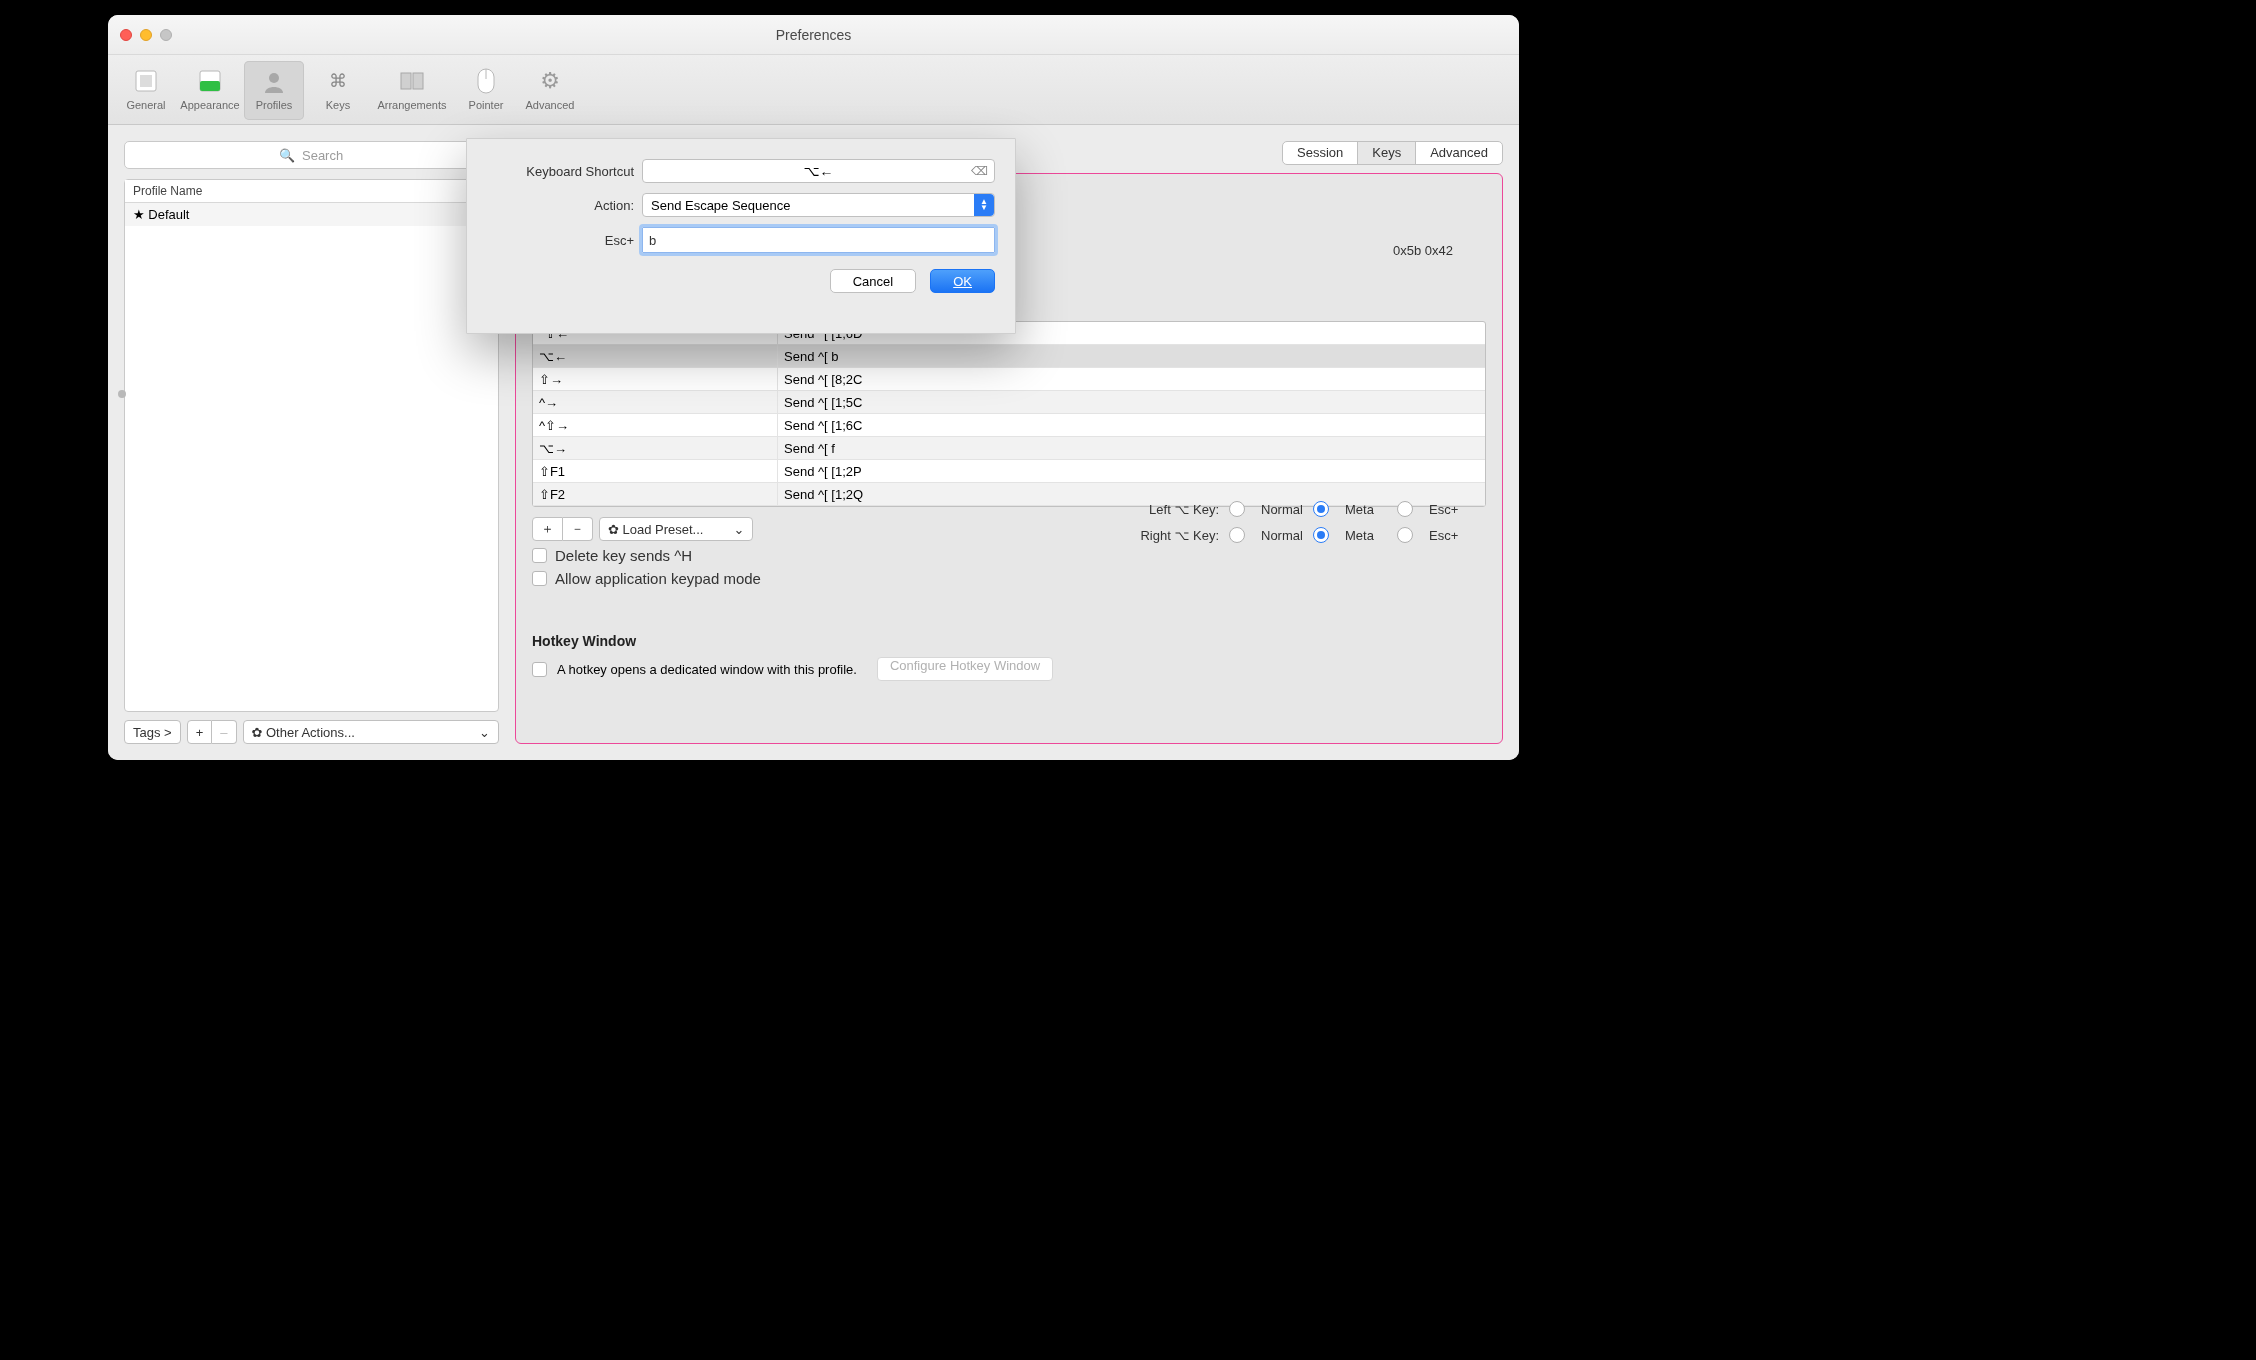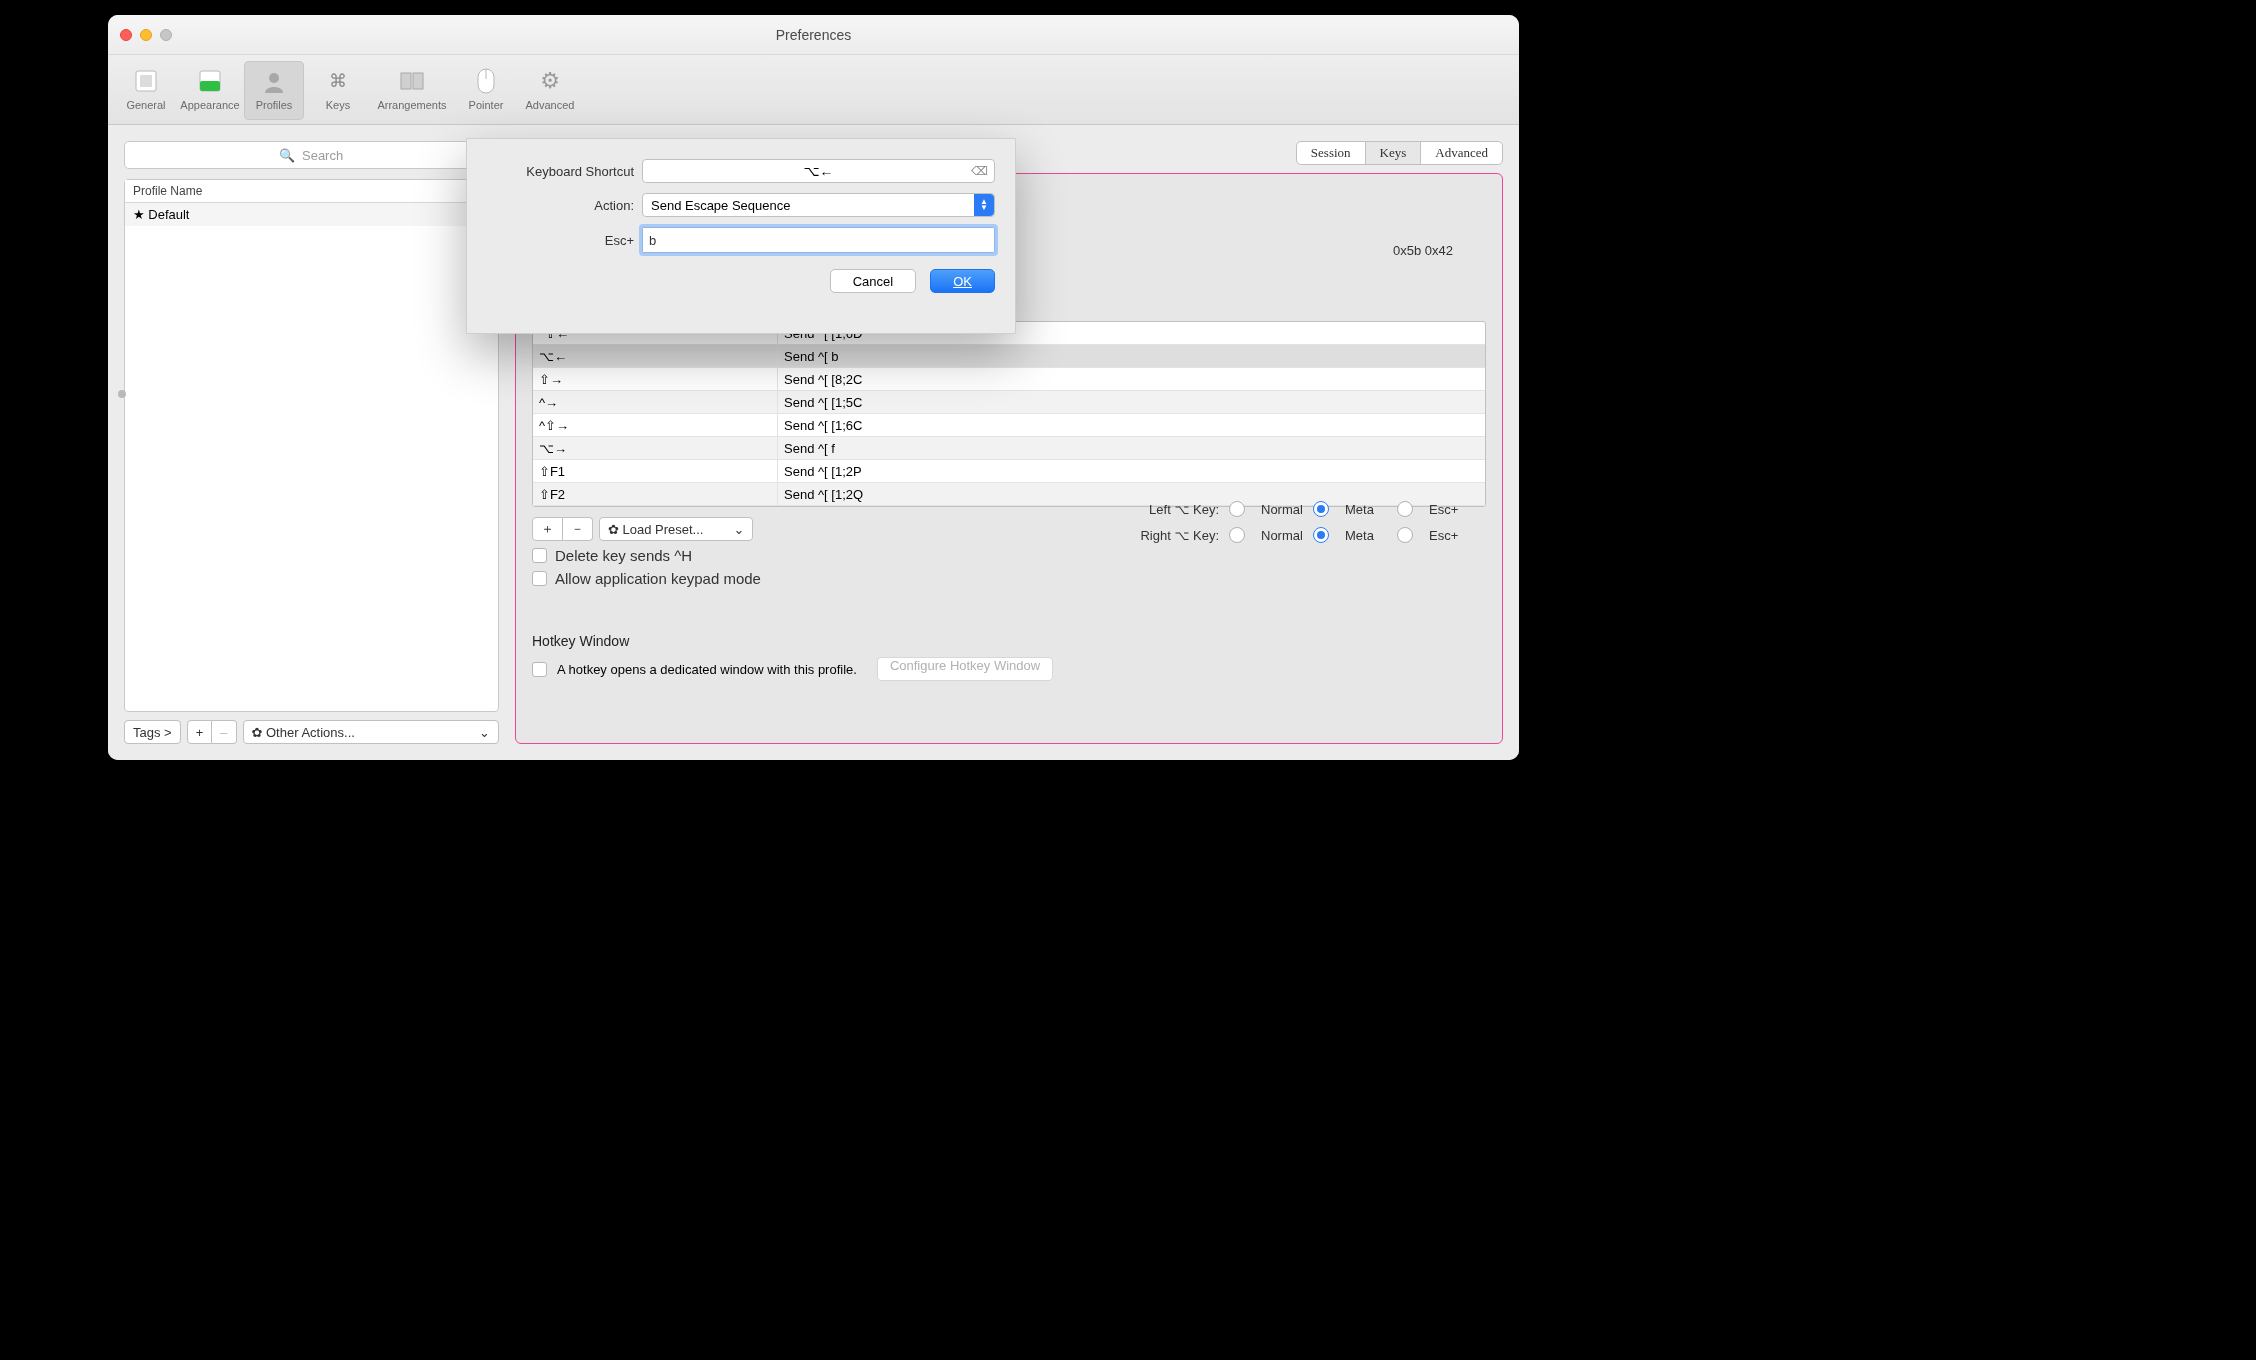--- a/index.html
+++ b/index.html
@@ -31,21 +31,21 @@
   .left-bottom { display: flex; gap: 6px; margin-top: 8px; }
   .seg-btn { background: #fff; border: 1px solid #c0c0c0; border-radius: 4px; height: 24px; font-size: 13px; display: flex; align-items: center; padding: 0 8px; color: #333;}
   .seg-grp { display: flex; }
   .seg-grp .seg-btn { border-radius: 0; }
   .seg-grp .seg-btn:first-child { border-radius: 4px 0 0 4px; }
   .seg-grp .seg-btn:last-child { border-radius: 0 4px 4px 0; border-left: none; }
   
   .right-pane { flex: 1; display: flex; flex-direction: column; position: relative; }
   .subtabs { display: flex; justify-content: flex-end; margin-bottom: 8px; }
   .subtab-grp { display: flex; background: #fff; border: 1px solid #c0c0c0; border-radius: 5px; height: 24px; overflow: hidden; }
-  .subtab { font-size: 13px; padding: 3px 14px; border-right: 1px solid #c0c0c0; color: #333; font-family: Liberation Serif, serif; }
+  .subtab { font-size: 13px; padding: 3px 14px; border-right: 1px solid #c0c0c0; color: #333; }
   .subtab:last-child { border-right: none; }
   .subtab.sel { background: #e7e7e7; }
   
   .right-box { flex: 1; background: #e7e7e7; border: 1px solid #ec4899; border-radius: 6px; padding: 12px 16px; }
   .key-table { border: 1px solid #c0c0c0; background: #fff; border-radius: 3px; overflow: hidden; }
   .kt-row { display: flex; font-size: 13px; height: 23px; align-items: center; border-bottom: 1px solid #e3e3e3; }
   .kt-row.alt { background: #f2f2f2; }
   .kt-row.sel { background: #dedede; }
   .kt-c1 { width: 245px; padding-left: 6px; border-right: 1px solid #e3e3e3; height: 100%; display: flex; align-items: center; }
   .kt-c2 { flex: 1; padding-left: 6px; }
@@ -55,21 +55,21 @@
   .checkbox { width: 15px; height: 15px; border: 1px solid #b7b7b7; border-radius: 3px; background: #fff; }
   
   .radio-block { position: absolute; right: 32px; top: 355px; font-size: 13px; color: #333; }
   .radio-row { display: flex; align-items: center; gap: 10px; height: 26px; justify-content: flex-end;}
   .radio-label { width: 102px; text-align: right; }
   .radio { width: 16px; height: 16px; border-radius: 50%; border: 1px solid #b0b0b0; background: #fff; display: inline-flex; align-items: center; justify-content: center;}
   .radio.sel { border-color: #2a7cf6; }
   .radio.sel::after { content: ""; width: 8px; height: 8px; border-radius: 50%; background: #2a7cf6; }
   .radio-opt { display: flex; align-items: flex-end; gap: 16px; width: 74px;}
   
-  .hotkey-title { font-weight: 400; font-size: 14px; margin-top: 46px; margin-bottom: 8px; color: #222; }
+  .hotkey-title { font-weight: 700; font-size: 14px; margin-top: 46px; margin-bottom: 8px; color: #222; }
   .hotkey-row { display: flex; align-items: center; gap: 10px; font-size: 13px; }
   .configure-btn { background: #fff; border: 1px solid #d7d7d7; border-radius: 4px; height: 24px; padding: 0 12px; font-size: 13px; color: #b1b1b1; margin-left: 10px;}
   
   .behind { position:absolute; right: 50px; top: 102px; font-size: 13px; color: #333;}
   
   
   .modal { position: absolute; left: 358px; top: 123px; width: 550px; height: 196px; background: #ebebeb; border: 1px solid #cfcfcf; border-radius: 1px; box-shadow: 0 20px 50px rgba(0,0,0,0.3); padding: 20px 20px; }
   .m-row { display: flex; align-items: center; margin-bottom: 10px; }
   .m-label { width: 155px; text-align: right; padding-right: 8px; font-size: 13px; color: #333; }
   .m-field { flex: 1; }

